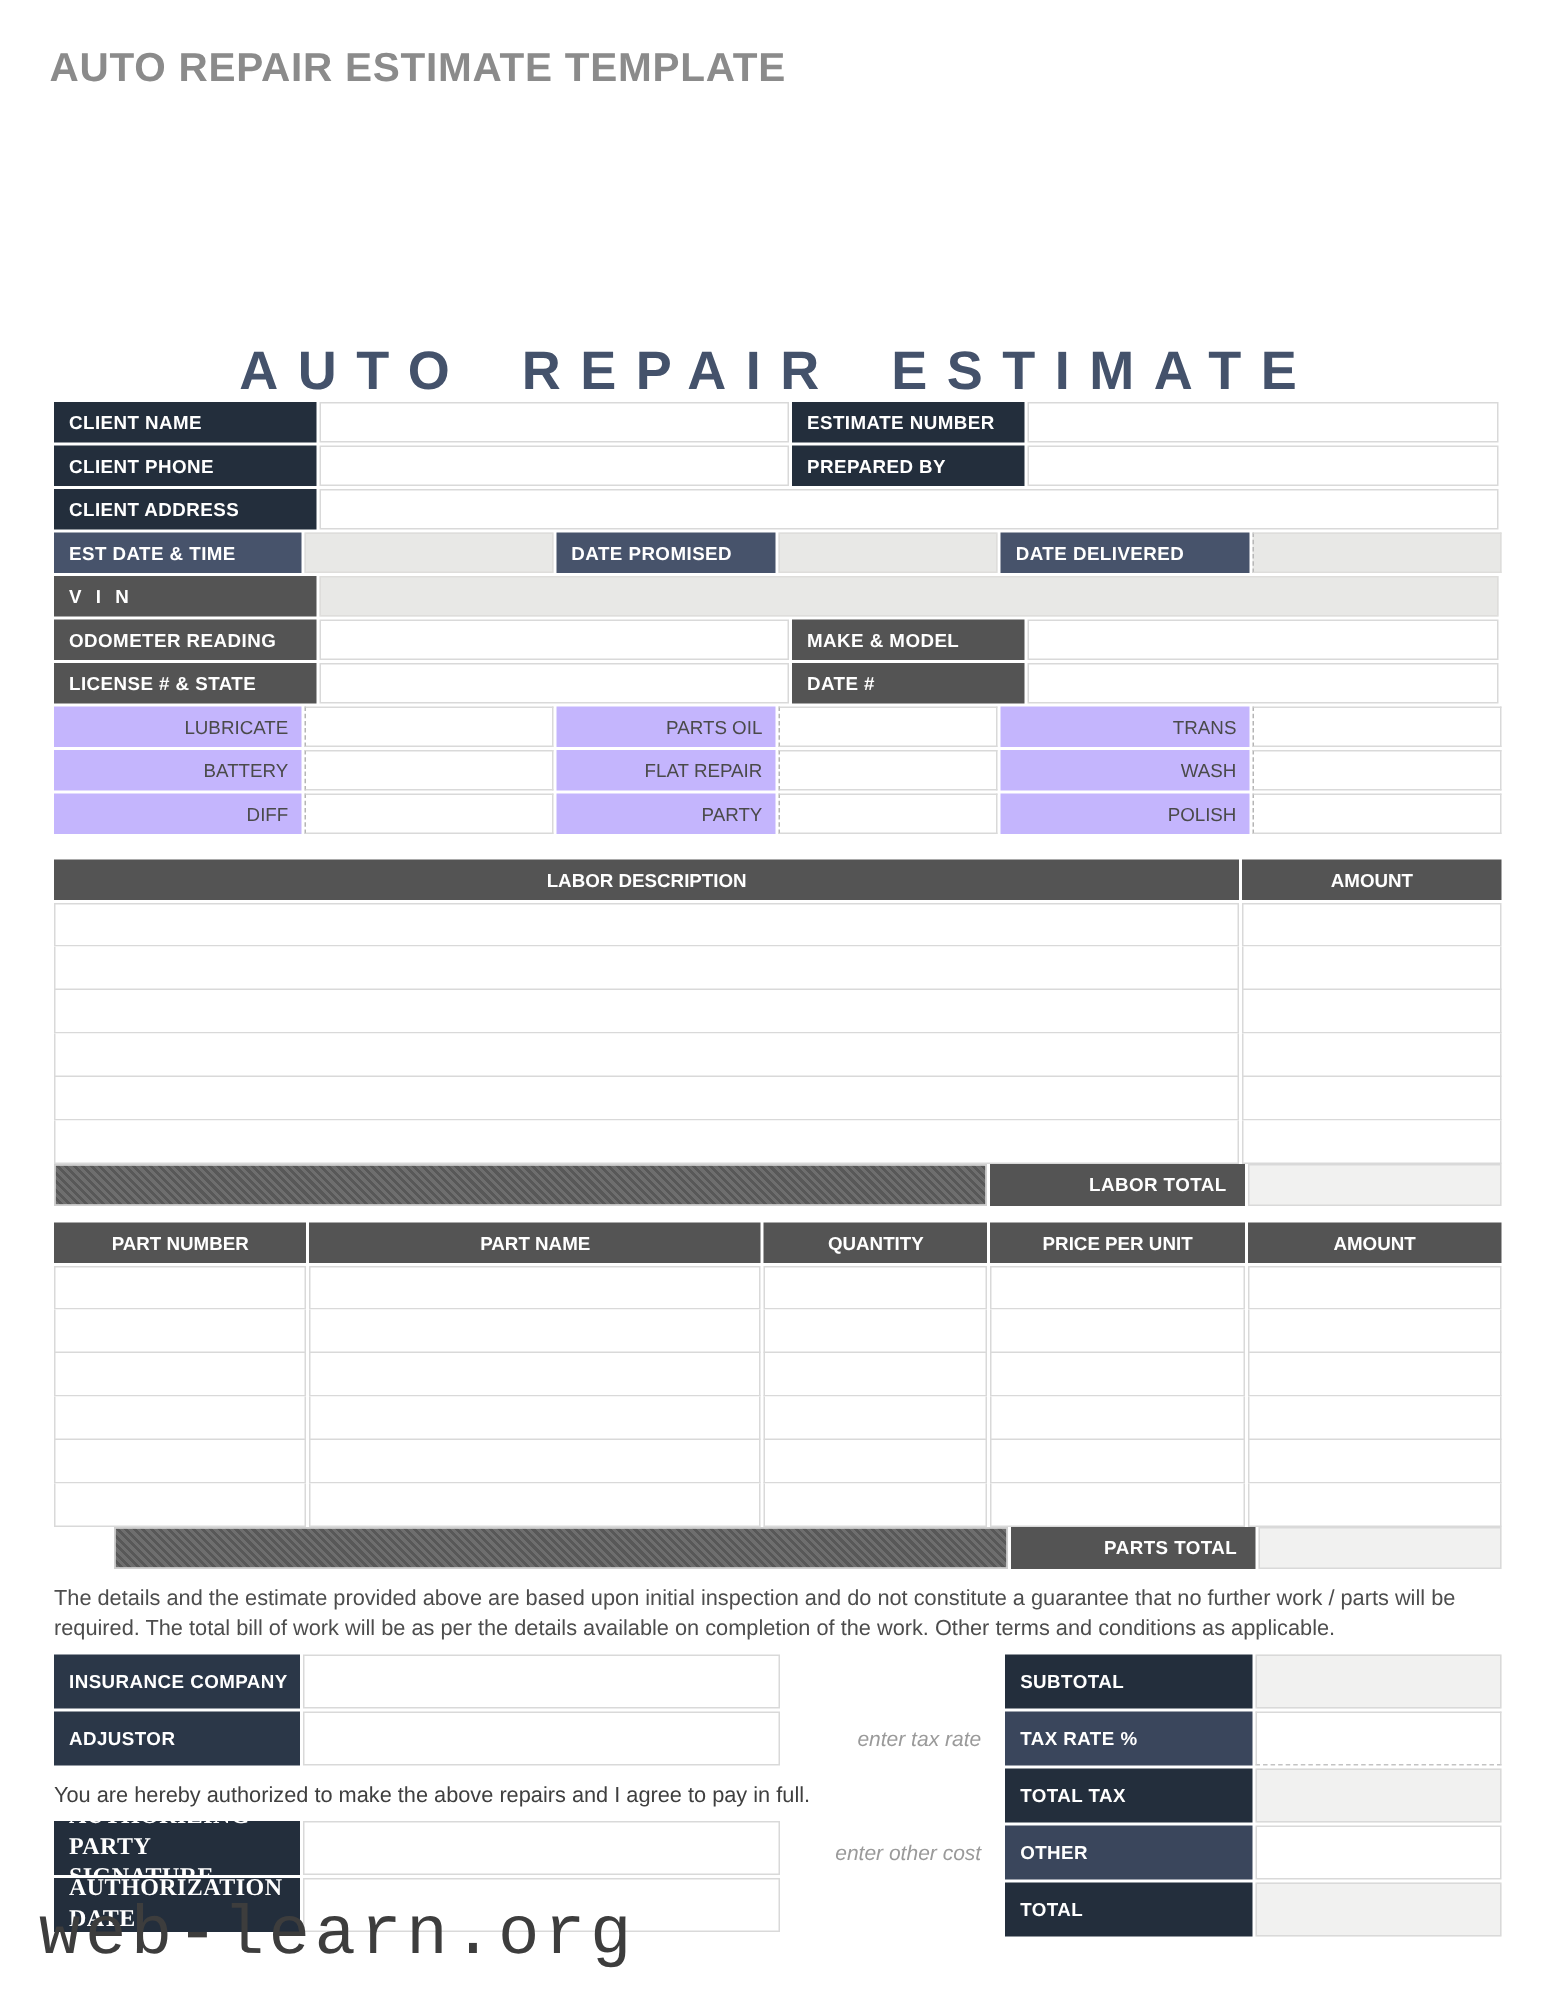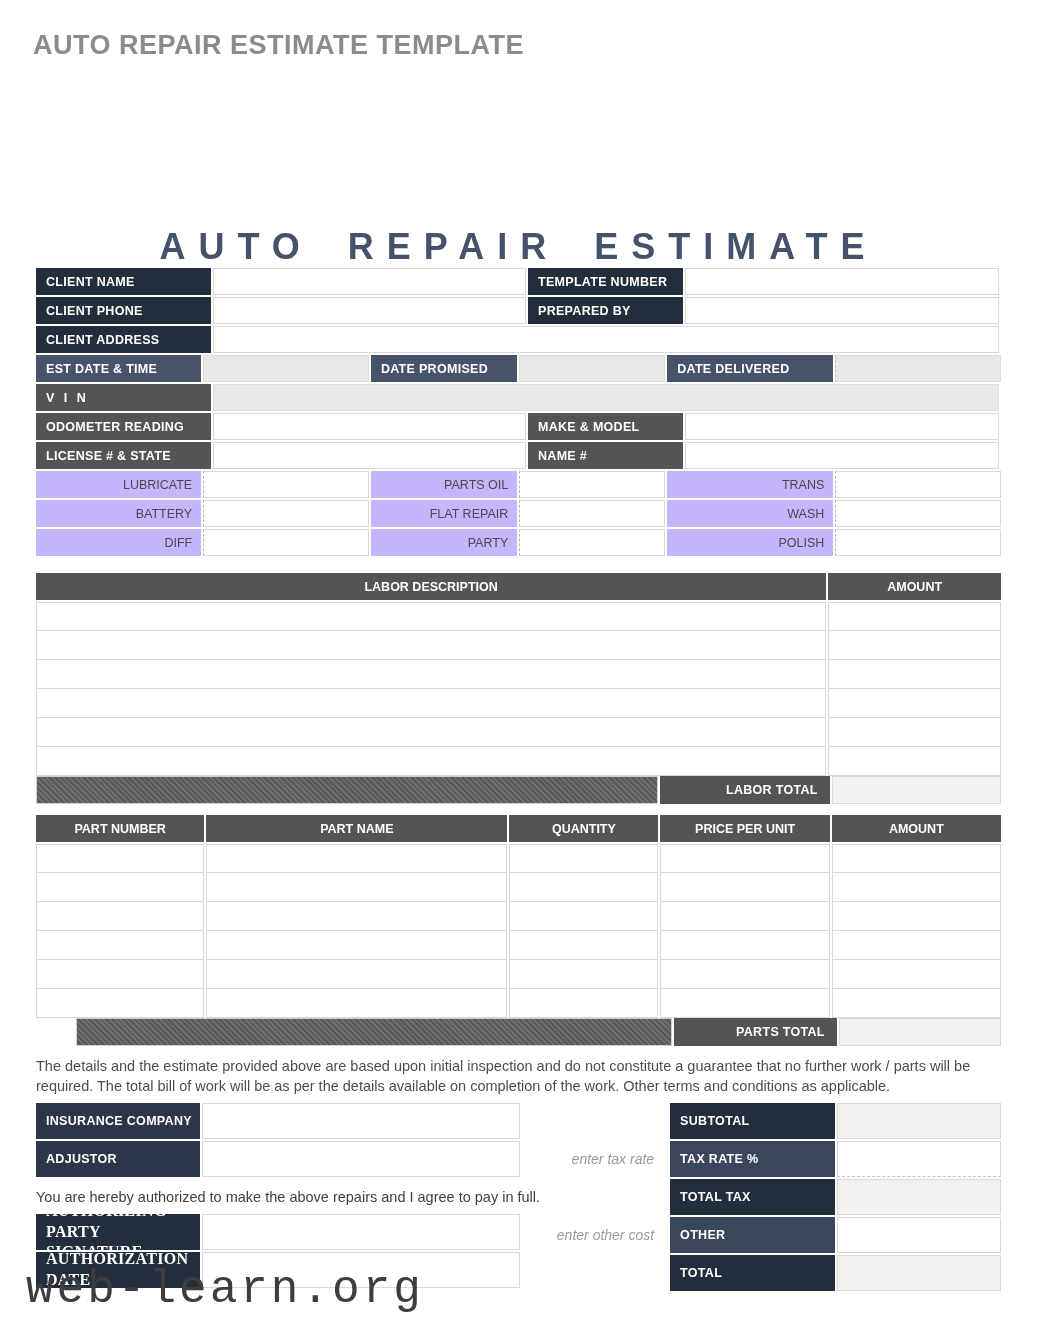--- a/index.html
+++ b/index.html
@@ -66,21 +66,21 @@
 
   <div class="doc-title">AUTO REPAIR ESTIMATE TEMPLATE</div>
 
   <div class="form-title">AUTO REPAIR ESTIMATE</div>
 
   <div class="abs" style="top:268px;">
 
     <div class="row">
       <div class="cell lbl navy c175">CLIENT NAME</div>
       <div class="cell in-w c313"></div>
-      <div class="cell lbl navy c155">TEMPLATE NUMBER</div>
+      <div class="cell lbl navy c155">ESTIMATE NUMBER</div>
       <div class="cell in-w c314"></div>
     </div>
 
     <div class="row">
       <div class="cell lbl navy c175">CLIENT PHONE</div>
       <div class="cell in-w c313"></div>
       <div class="cell lbl navy c155">PREPARED BY</div>
       <div class="cell in-w c314"></div>
     </div>
 
@@ -106,21 +106,21 @@
     <div class="row">
       <div class="cell lbl dgray c175">ODOMETER READING</div>
       <div class="cell in-w c313"></div>
       <div class="cell lbl dgray c155">MAKE &amp; MODEL</div>
       <div class="cell in-w c314"></div>
     </div>
 
     <div class="row">
       <div class="cell lbl dgray c175">LICENSE # &amp; STATE</div>
       <div class="cell in-w c313"></div>
-      <div class="cell lbl dgray c155">NAME #</div>
+      <div class="cell lbl dgray c155">DATE #</div>
       <div class="cell in-w c314"></div>
     </div>
 
     <div class="row">
       <div class="cell svc-lbl c175">LUBRICATE</div>
       <div class="cell svc-in c156"></div>
       <div class="cell svc-lbl c155">PARTS OIL</div>
       <div class="cell svc-in c155"></div>
       <div class="cell svc-lbl c156">TRANS</div>
       <div class="cell svc-in c156"></div>

